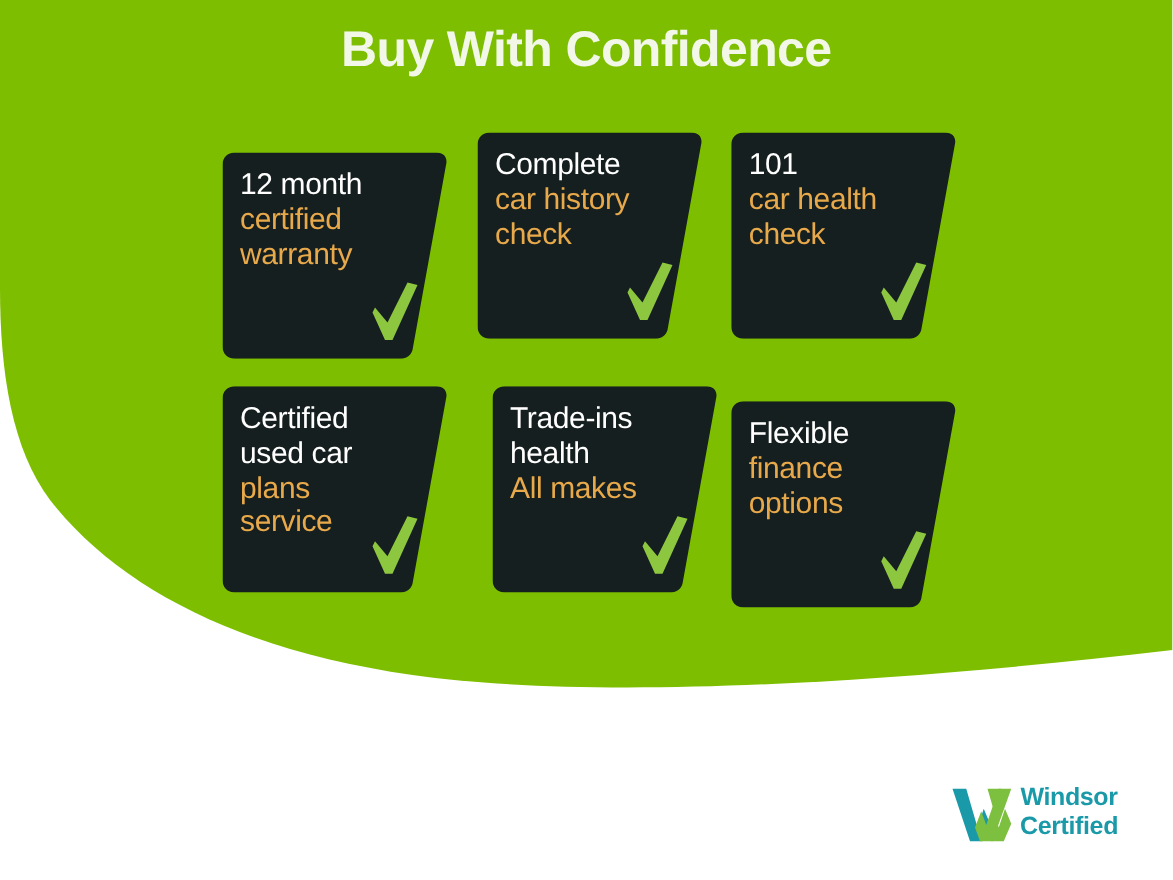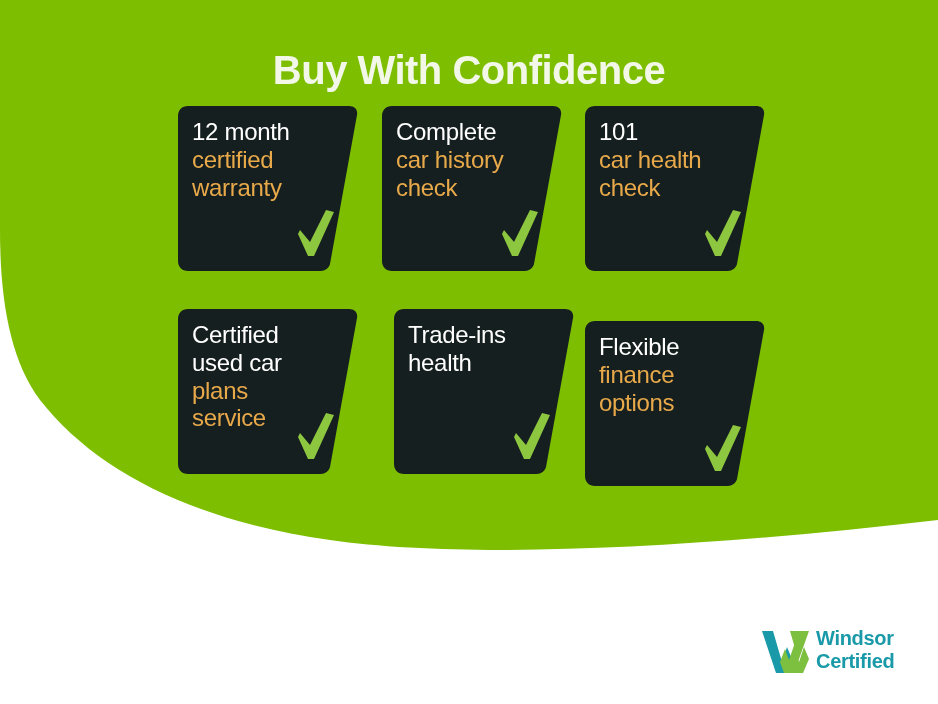--- a/index.html
+++ b/index.html
@@ -18,21 +18,20 @@
   
   .title{
     position:absolute;
     left:0;top:18px;width:938px;
     text-align:center;
     font-size:40px;
     font-weight:bold;
     letter-spacing:-0.5px;
     color:#f2f7e8;
     font-family:"Liberation Sans", sans-serif;
-    margin-top:30px;
   }
 
   
   .card{
     position:absolute;
     width:180px;height:165px;
   }
   .card .shape{position:absolute;left:0;top:0;width:180px;height:165px;}
   .card .body{
     position:absolute;
@@ -43,38 +42,39 @@
     line-height:1.16;
     font-weight:normal;
     font-family:"Liberation Sans", sans-serif;
     letter-spacing:-0.3px;
   }
   .line-white{color:#ffffff;display:block;}
   .line-orange{color:#e8a94a;display:block;}
   .tick{position:absolute;}
 
   
-  .c1{left:178px;top:106px;}
+  .c1{left:178px;top:122px;}
   .c2{left:382px;top:106px;}
   .c3{left:585px;top:106px;}
   
   .c4{left:178px;top:309px;}
   .c5{left:394px;top:309px;}
   .c6{left:585px;top:321px;}
 
   
   .logo{position:absolute;left:760px;top:625px;width:170px;height:56px;}
   .logo-text{
     position:absolute;left:56px;top:2px;
     color:#1a9aa8;
     font-weight:bold;
     font-size:20px;
     line-height:23px;
     letter-spacing:-0.3px;
     font-family:"Liberation Sans", sans-serif;
+    text-align:center;
   }
   .logo-line{display:block;}
 </style>
 </head>
 <body>
 
 <div id="stage">
 
   <svg class="green-bg" viewBox="0 0 938 704" preserveAspectRatio="none">
     <path d="M0,0 L938,0 L938,520
@@ -147,20 +147,21 @@
   </div>
 
   <div class="card c5">
     <svg class="shape" viewBox="0 0 180 165">
       <path d="M10,0 L171,0 C177,0 180,4 179,9 L152,158 C151,162 147,165 143,165
                L10,165 C4,165 0,161 0,155 L0,10 C0,4 4,0 10,0 Z" fill="#161F1F"></path>
     </svg>
     <div class="body">
       <span class="line-white">Trade-ins</span>
       <span class="line-white">health</span>
+      <span class="line-orange">All makes</span>
     </div>
     <svg class="tick" style="left:116px;top:102px;width:44px;height:52px;" viewBox="0 0 44 52">
       <path d="M4,26 L6,22 L16,34 L32,2 L40,4 L20,48 L14,48 Z" fill="#8DC63F"></path>
     </svg>
   </div>
 
   <div class="card c6">
     <svg class="shape" viewBox="0 0 180 165">
       <path d="M10,0 L171,0 C177,0 180,4 179,9 L152,158 C151,162 147,165 143,165
                L10,165 C4,165 0,161 0,155 L0,10 C0,4 4,0 10,0 Z" fill="#161F1F"></path>

